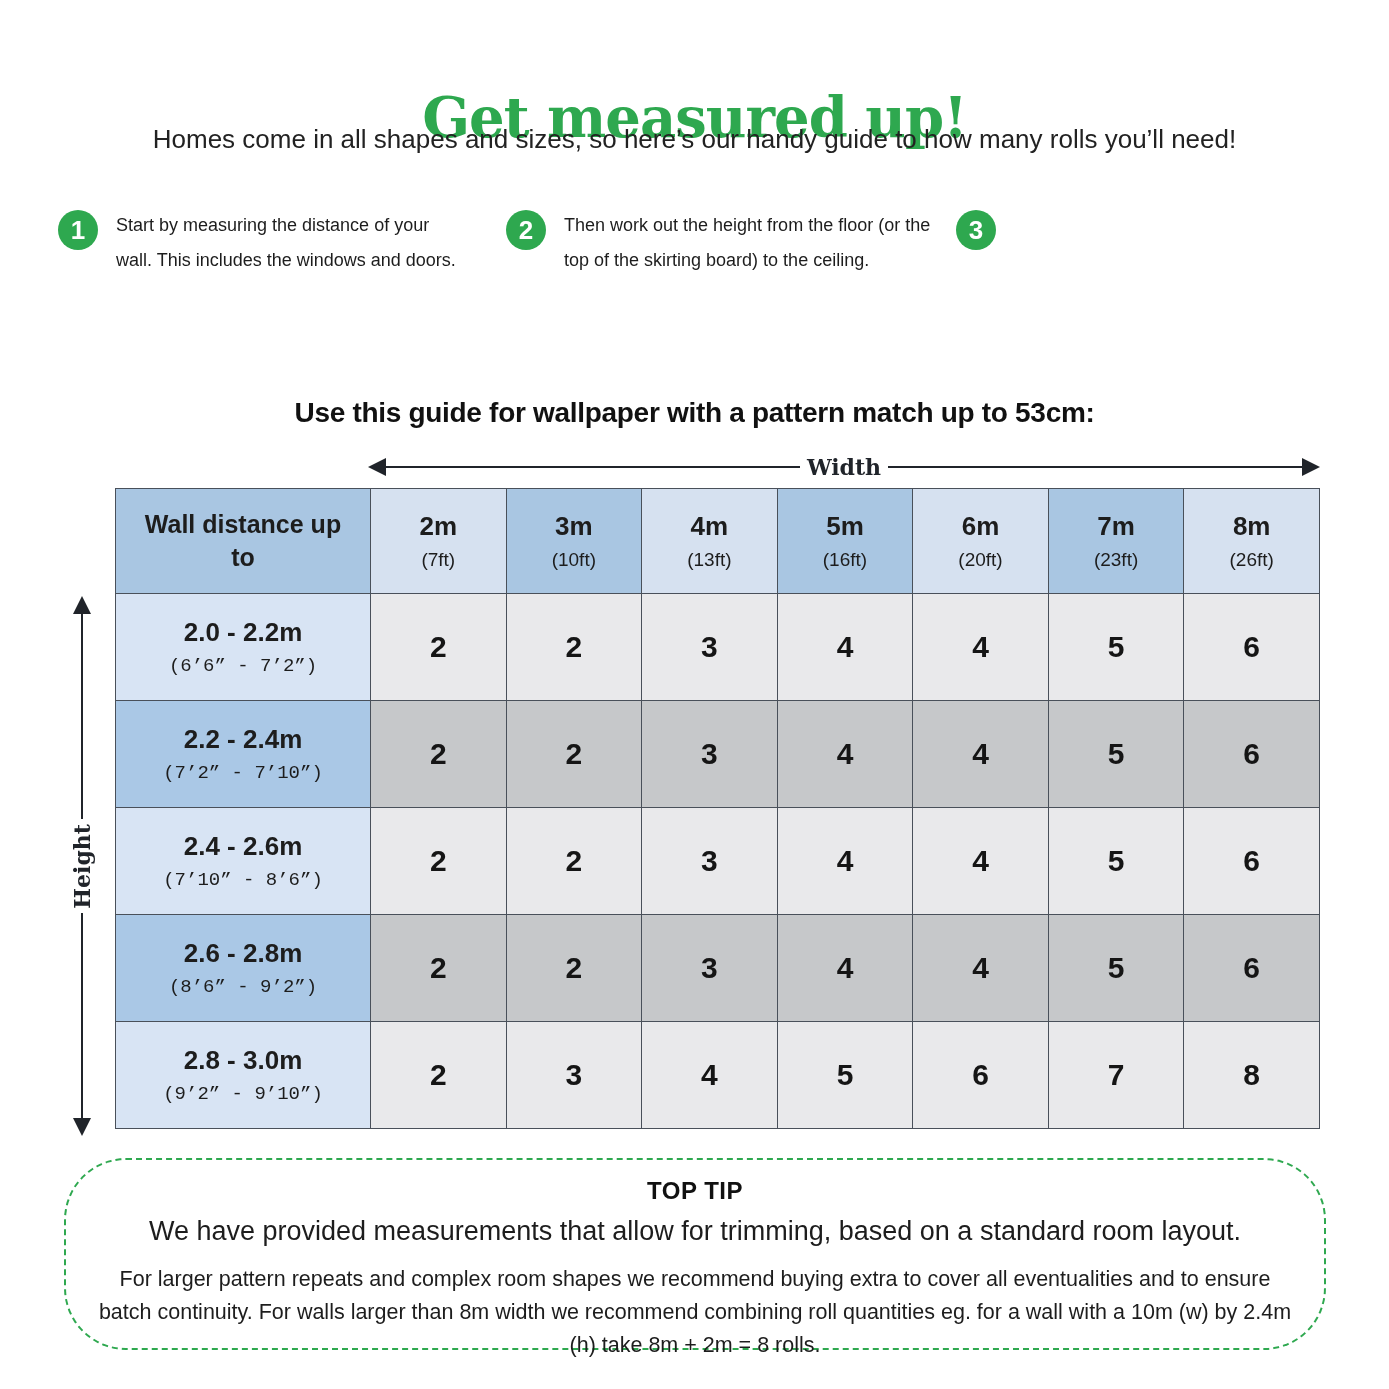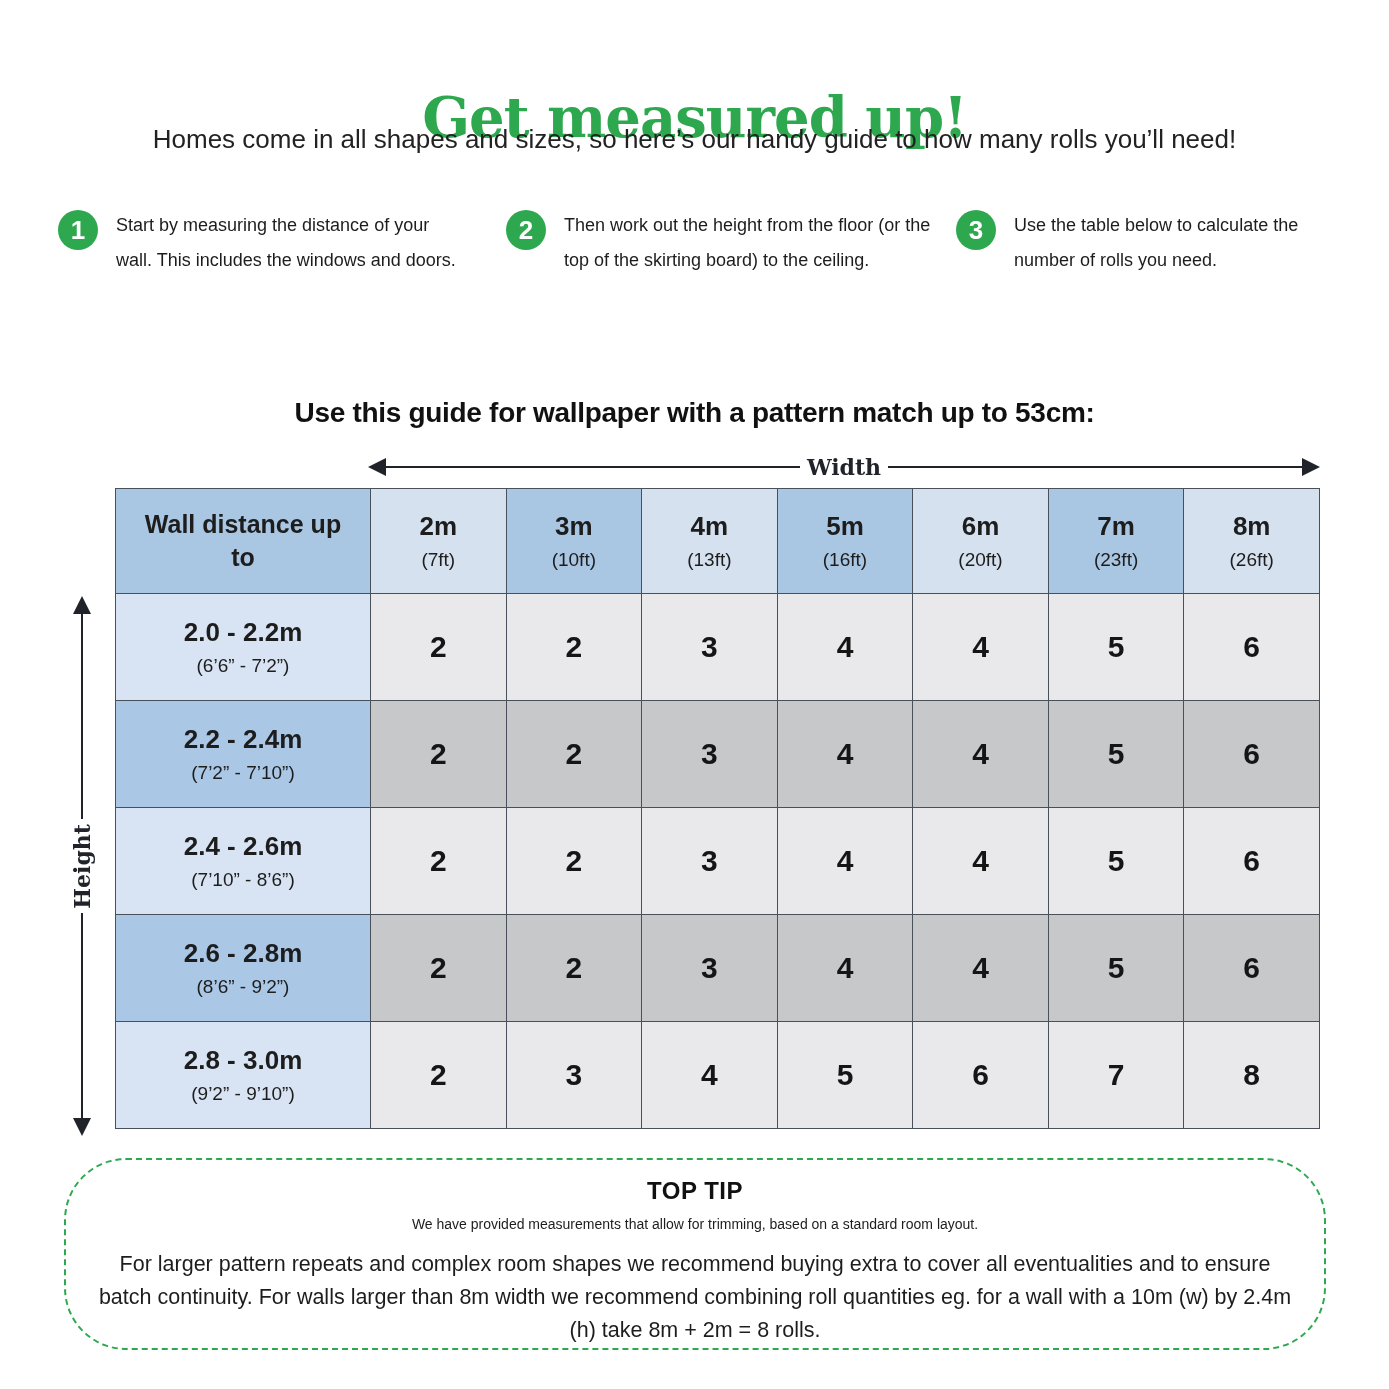--- a/index.html
+++ b/index.html
@@ -70,49 +70,48 @@
   .hdr-dark  { background:var(--header_blue_dark);margin-top:27px; }
   .hdr-light { background:var(--header_blue_light); }
   .lab-light { background:var(--row_label_blue_light);margin-top:33px; }
   .lab-dark  { background:var(--row_label_blue_dark); }
   .cell-light{ background:var(--cell_gray_light); }
   .cell-dark { background:var(--cell_gray_dark); }
   .corner-inner { width:200px; margin:0 auto; font-size:25px; font-weight:bold; line-height:33px; }
   .col-main { font-size:26px; font-weight:bold; }
   .col-sub  { font-size:19px; font-weight:normal; margin-top:7px; }
   .row-main { font-size:26px; font-weight:bold; }
-  .row-sub  { font-size:19px; font-weight:normal; margin-top:7px; }
+  .row-sub  { font-size:19px; font-weight:normal; margin-top:7px;font-family:Liberation Mono, monospace; }
 
   
   #top-tip-box {
     position:absolute; left:64px; top:1158px; width:1262px; height:192px;
     border:2px dashed var(--accent_green); border-radius:62px;
     box-sizing:border-box; text-align:center; padding:17px 28px 0;
   }
   #top-tip-box h3 { margin:0; font-size:24px; letter-spacing:0.5px; color:#111; }
-  #top-tip-box .l1 { margin:11px 0 16px; font-size:14px; }
+  #top-tip-box .l1 { margin:11px 0 16px; font-size:27px; }
   #top-tip-box .l2 { margin:9px auto 0; font-size:21.5px; line-height:33px; max-width:1212px; }
 </style>
 </head>
 <body>
 
 <h1 id="page-title">Get measured up!</h1>
 <div id="page-subtitle">Homes come in all shapes and sizes, so here’s our handy guide to how many rolls you’ll need!</div>
 
 <div class="step" id="step-1">
   <div class="circle">1</div>
   <div class="text">Start by measuring the distance of your wall. This includes the windows and doors.</div>
 </div>
 <div class="step" id="step-2">
   <div class="circle">2</div>
   <div class="text">Then work out the height from the floor (or the top of the skirting board) to the ceiling.</div>
 </div>
 <div class="step" id="step-3">
   <div class="circle">3</div>
-  <div class="text">Use the table below to calculate the number of rolls you need.</div>
 </div>
 
 <div id="table-caption">Use this guide for wallpaper with a pattern match up to 53cm:</div>
 
 <div id="width-arrow">
   <div class="ah ah-left"></div>
   <div class="aline"></div>
   <div class="label">Width</div>
   <div class="aline"></div>
   <div class="ah ah-right"></div>

